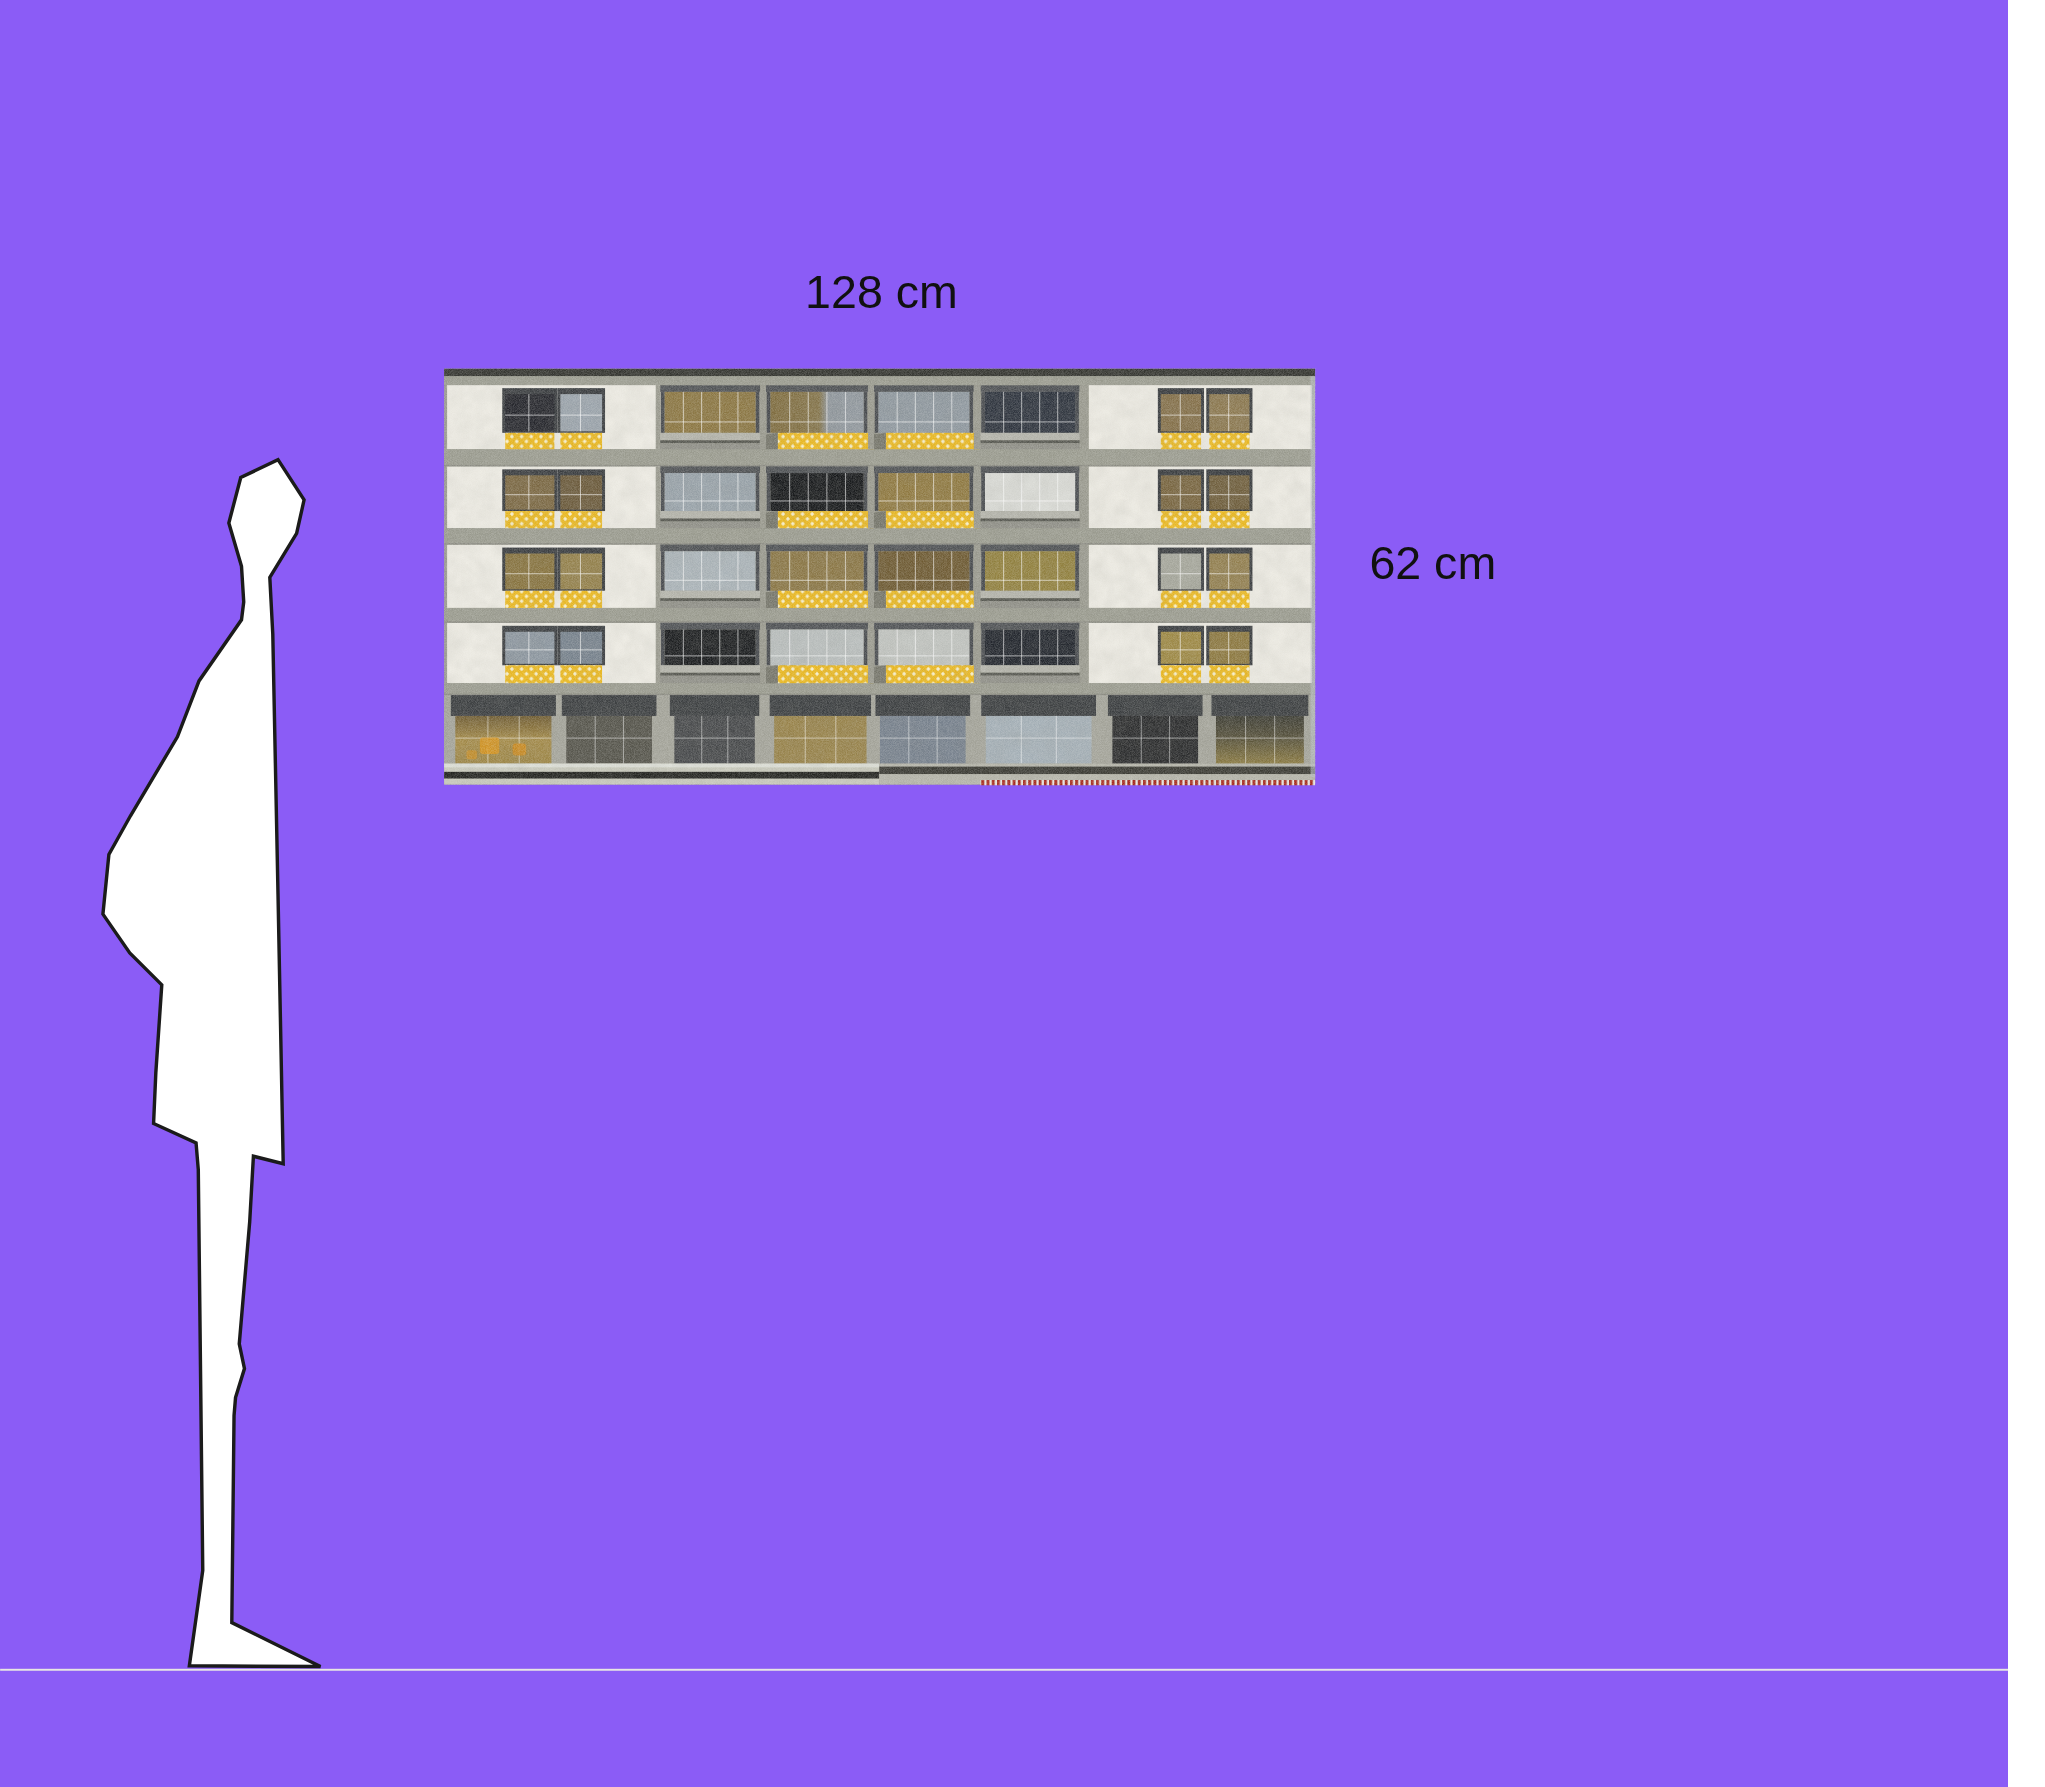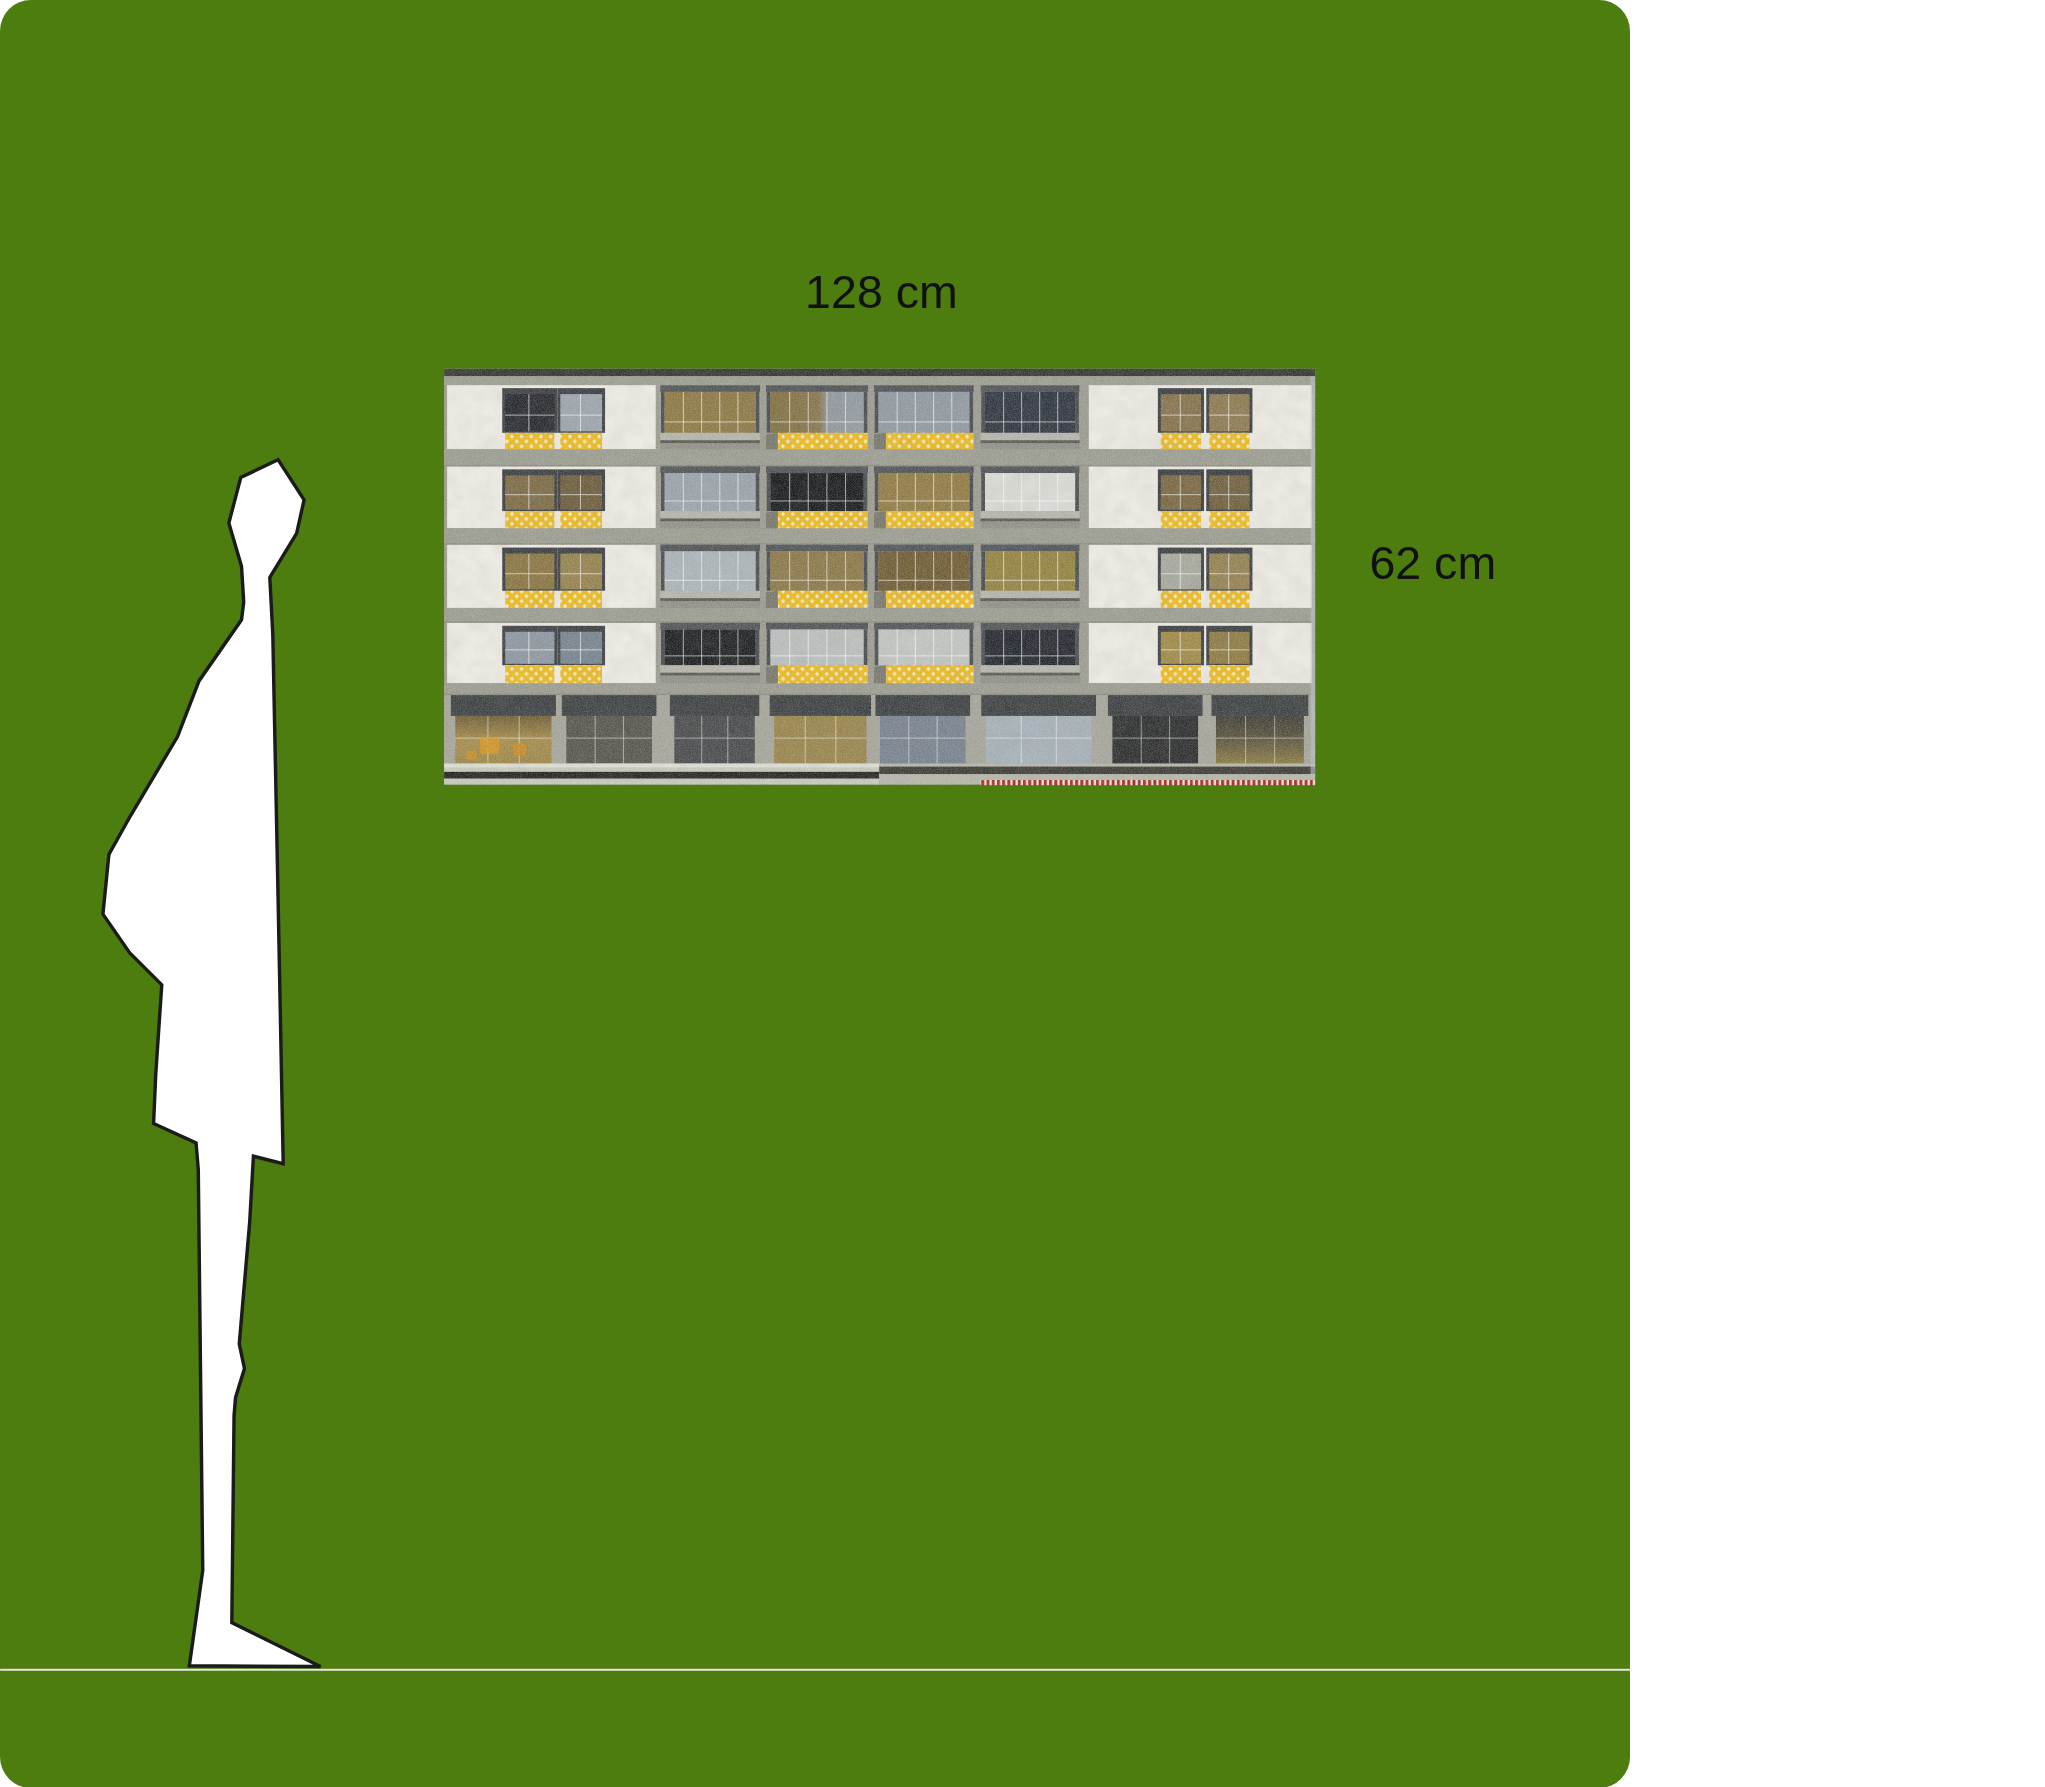--- a/index.html
+++ b/index.html
@@ -1,18 +1,18 @@
 <!DOCTYPE html>
 <html style="font-size:12px"><head><meta charset="utf-8">
 <style>
 html,body{margin:0;padding:0;background:#fff;}
 *{box-sizing:border-box;}
 </style></head>
 <body>
-<div style="position:relative;width:1630px;height:1788px;background:#4d7c0f;overflow:hidden;font-family:'Liberation Sans', sans-serif;border-radius:31px;">
+<div style="position:relative;width:2008px;height:1788px;background:#8b5cf6;overflow:hidden;font-family:'Liberation Sans', sans-serif;">
 <svg width="2046" height="1788" viewBox="0 0 2746 2400">
 <defs>
 <pattern id="yp" width="13" height="13" patternUnits="userSpaceOnUse">
 <rect width="13" height="13" fill="#e9b71f"></rect>
 <path fill="#f6eecb" d="M6.5 3.7 L9.3 6.5 L6.5 9.3 L3.7 6.5 Z"></path>
 <path fill="#f6eecb" d="M0 -2.8 L2.8 0 L0 2.8 L-2.8 0 Z M13 -2.8 L15.8 0 L13 2.8 L10.2 0 Z M0 10.2 L2.8 13 L0 15.8 L-2.8 13 Z M13 10.2 L15.8 13 L13 15.8 L10.2 13 Z"></path>
 </pattern>
 <pattern id="rp" width="7" height="8" patternUnits="userSpaceOnUse">
 <rect width="7" height="8" fill="#e7e5df"></rect>
 <rect x="0" y="0" width="4" height="8" fill="#a5281b"></rect>

